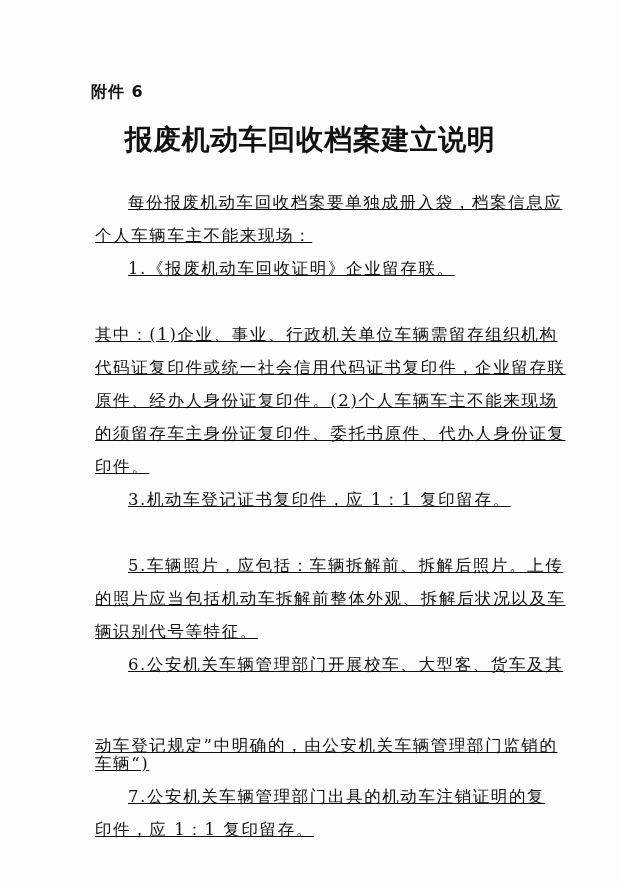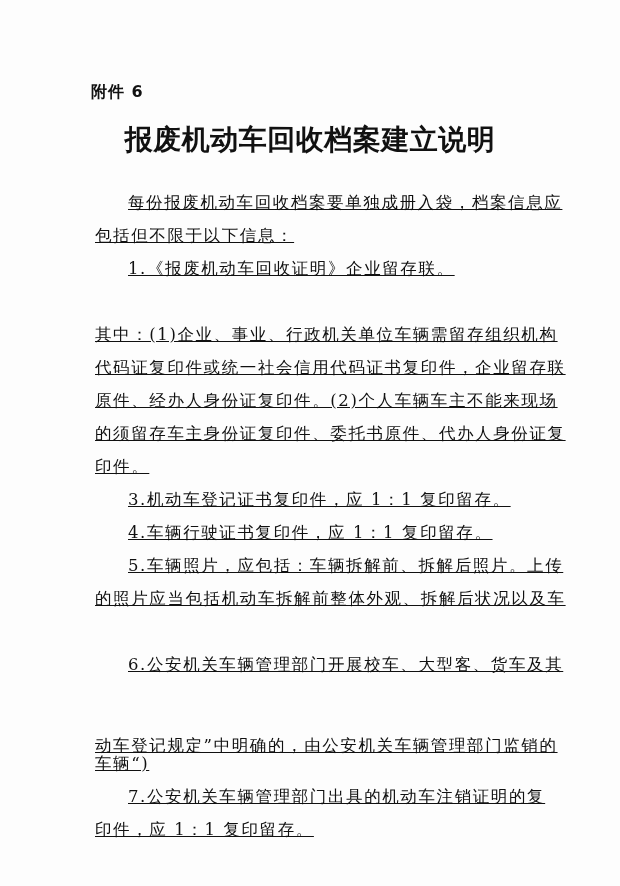--- a/index.html
+++ b/index.html
@@ -23,36 +23,36 @@
   .noind { left: 95px; }
 </style>
 </head>
 <body>
 
 <div class="page">
   <div class="attach">附件 6</div>
   <div class="title">报废机动车回收档案建立说明</div>
 
   <div class="line ind" style="top:193px">每份报废机动车回收档案要单独成册入袋，档案信息应</div>
-  <div class="line noind" style="top:226px">包括但不限于以下信息：</div>
+  <div class="line noind" style="top:226px">个人车辆车主不能来现场：</div>
 
   <div class="line ind" style="top:259px">1.《报废机动车回收证明》企业留存联。</div>
 
   <div class="line noind" style="top:325px">其中：(1)企业、事业、行政机关单位车辆需留存组织机构</div>
   <div class="line noind" style="top:358px">代码证复印件或统一社会信用代码证书复印件，企业留存联</div>
   <div class="line noind" style="top:391px">原件、经办人身份证复印件。(2)个人车辆车主不能来现场</div>
   <div class="line noind" style="top:424px">的须留存车主身份证复印件、委托书原件、代办人身份证复</div>
   <div class="line noind" style="top:457px">印件。</div>
 
   <div class="line ind" style="top:490px">3.机动车登记证书复印件，应 1：1 复印留存。</div>
 
-  <div class="line ind" style="top:523px">4.车辆行驶证书复印件，应 1：1 复印留存。</div>
 
   <div class="line ind" style="top:556px">5.车辆照片，应包括：车辆拆解前、拆解后照片。上传</div>
   <div class="line noind" style="top:589px">的照片应当包括机动车拆解前整体外观、拆解后状况以及车</div>
+  <div class="line noind" style="top:622px">辆识别代号等特征。</div>
 
   <div class="line ind" style="top:655px">6.公安机关车辆管理部门开展校车、大型客、货车及其</div>
   <div class="line noind" style="top:736px">动车登记规定”中明确的，由公安机关车辆管理部门监销的</div>
   <div class="line noind" style="top:754px">车辆“)</div>
 
   <div class="line ind" style="top:787px">7.公安机关车辆管理部门出具的机动车注销证明的复</div>
   <div class="line noind" style="top:820px">印件，应 1：1 复印留存。</div>
 </div>
 
 </body></html>

